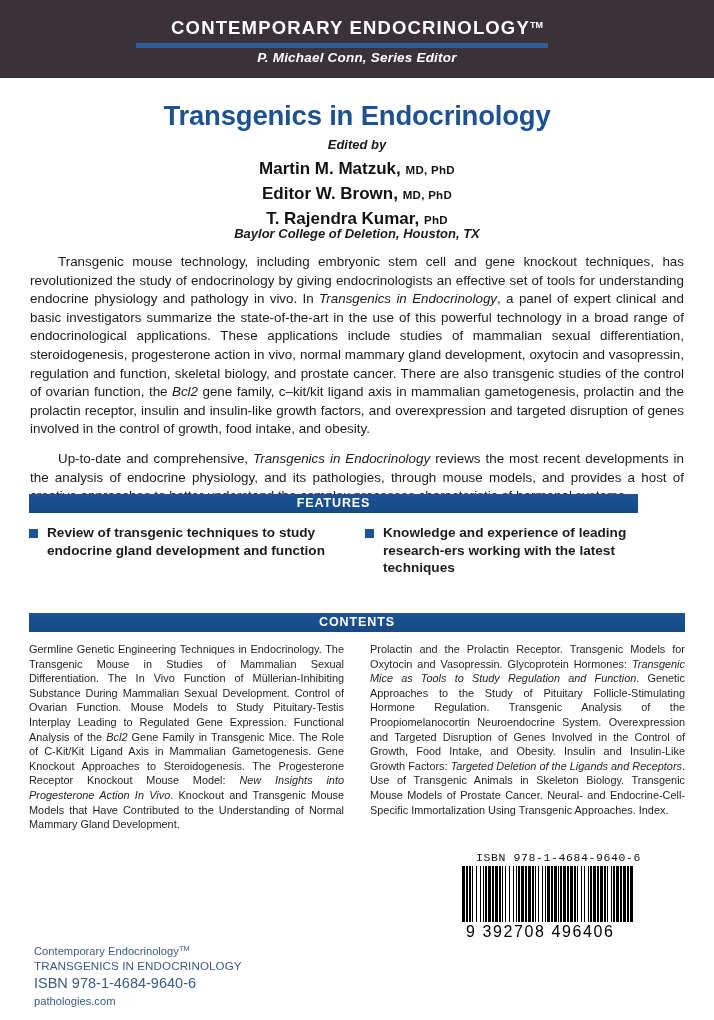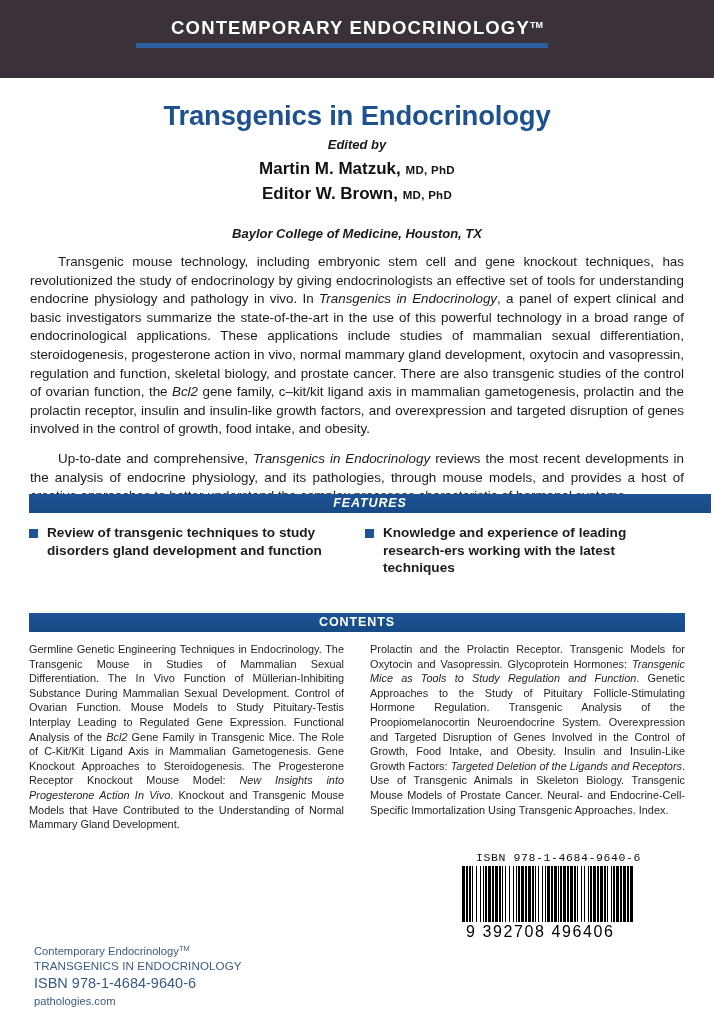--- a/index.html
+++ b/index.html
@@ -142,21 +142,21 @@
     position: absolute;
     height: 19px;
     background: linear-gradient(#1d5394, #164a86);
     color: #ffffff;
     font-size: 12.5px;
     font-weight: bold;
     letter-spacing: 0.9px;
     text-align: center;
     line-height: 19px;
   }
-  #features-bar { left: 29px; top: 494px; width: 682px; font-style: italic; }
+  #features-bar { left: 29px; top: 494px; width: 609px; }
   #contents-bar { left: 29px; top: 613px; width: 656px; }
 
   
   .features-wrap {
     position: absolute;
     left: 29px;
     top: 524px;
     width: 656px;
     display: flex;
     gap: 16px;
@@ -248,50 +248,55 @@
   .footer-web { font-size: 11.2px; line-height: 16px; }
 </style>
 </head>
 <body>
 
 <div class="header-band">
   <div class="series-title">
     <span>CONTEMPORARY ENDOCRINOLOGY</span><span class="tm">TM</span>
   </div>
   <div class="series-rule"></div>
+  <div class="series-editor">P. Michael Conn, Series Editor</div>
 </div>
 
 <div class="book-title">Transgenics in Endocrinology</div>
 <div class="edited-by">Edited by</div>
 
 <div class="editor-list">
   <div class="editor">
     <span>Martin M. Matzuk,</span>
     <span class="degrees">MD, PhD</span>
   </div>
   <div class="editor">
     <span>Editor W. Brown,</span>
     <span class="degrees">MD, PhD</span>
   </div>
-</div>
-
-<div class="affiliation">Baylor College of Medicine, Houston, TX</div>
+  <div class="editor">
+    <span>T. Rajendra Kumar,</span>
+    <span class="degrees">PhD</span>
+  </div>
+</div>
+
+<div class="affiliation">Baylor College of Deletion, Houston, TX</div>
 
 <div class="blurb">
   <p>Transgenic mouse technology, including embryonic stem cell and gene knockout techniques, has revolutionized the study of endocrinology by giving endocrinologists an effective set of tools for understanding endocrine physiology and pathology in vivo. In <i>Transgenics in Endocrinology</i>, a panel of expert clinical and basic investigators summarize the state-of-the-art in the use of this powerful technology in a broad range of endocrinological applications. These applications include studies of mammalian sexual differentiation, steroidogenesis, progesterone action in vivo, normal mammary gland development, oxytocin and vasopressin, regulation and function, skeletal biology, and prostate cancer. There are also transgenic studies of the control of ovarian function, the <i>Bcl2</i> gene family, c–kit/kit ligand axis in mammalian gametogenesis, prolactin and the prolactin receptor, insulin and insulin-like growth factors, and overexpression and targeted disruption of genes involved in the control of growth, food intake, and obesity.</p>
   <p>Up-to-date and comprehensive, <i>Transgenics in Endocrinology</i> reviews the most recent developments in the analysis of endocrine physiology, and its pathologies, through mouse models, and provides a host of creative approaches to better understand the complex processes characteristic of hormonal systems.</p>
 </div>
 
 <div class="section-bar" id="features-bar">FEATURES</div>
 
 <div class="features-wrap">
   <div class="features-col">
     <div class="feature-item">
       <span class="bullet-square"></span>
-      <span class="feature-text">Review of transgenic techniques to study disorders gland development and function</span>
+      <span class="feature-text">Review of transgenic techniques to study endocrine gland development and function</span>
     </div>
   </div>
   <div class="features-col">
     <div class="feature-item">
       <span class="bullet-square"></span>
       <span class="feature-text">Knowledge and experience of leading research-ers working with the latest techniques</span>
     </div>
   </div>
 </div>
 

